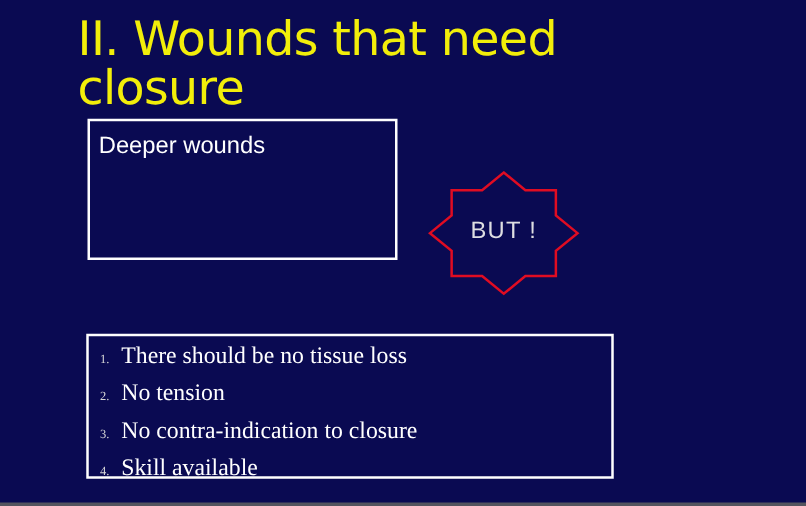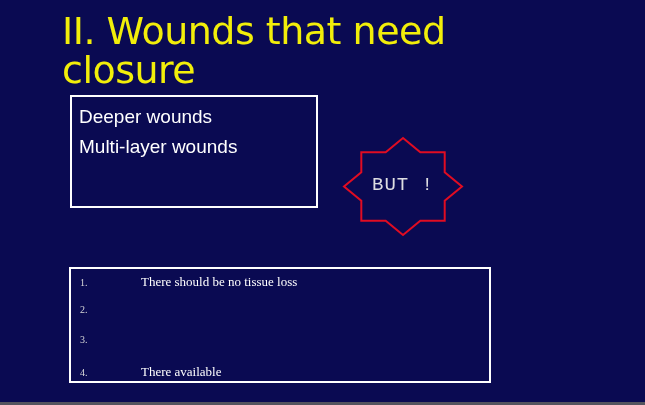--- a/index.html
+++ b/index.html
@@ -26,70 +26,71 @@
   }
   .wound-type-item{
     color:var(--text);font-size:19px;line-height:30px;
     font-family:"Liberation Sans",sans-serif;
   }
   .star-svg{position:absolute;left:0;top:0;pointer-events:none;}
   .star-svg polygon{fill:none;stroke:var(--star);stroke-width:2;}
   .but-label{
     position:absolute;left:344px;top:174px;width:118px;
     text-align:center;color:#dedee2;
-    font-family:Liberation Mono, monospace;font-size:19px;letter-spacing:1px;
+    font-family:Liberation Sans, sans-serif;font-size:19px;letter-spacing:1px;
   }
   .conditions-box{
     position:absolute;left:69px;top:267px;width:422px;height:116px;
     border:2px solid var(--border);box-sizing:border-box;
     padding-top:5px;
   }
   .condition-item{
     display:flex;align-items:baseline;height:30px;
     color:var(--text);font-family:"Liberation Serif",serif;
   }
   .condition-number{
     width:17px;margin-left:9px;font-size:10px;color:#d8d8d8;
     flex:none;
   }
-  .condition-text{font-size:13px;margin-left:44px;}
+  .condition-text{font-size:19px;}
   .bottom-bar{
     position:absolute;left:0;bottom:0;width:645px;height:3px;
     background:var(--bottom-bar);
   }
 </style>
 </head>
 <body>
 
 <div class="slide">
 
   <div class="title">II. Wounds that need
 closure</div>
 
   <div class="wound-types-box">
     <div class="wound-type-item">Deeper wounds</div>
-    <div class="wound-type-item">Multi-layer wounds</div>
   </div>
 
   <svg class="star-svg" width="645" height="405" viewBox="0 0 645 405">
     <polygon points="403,138 420.3,152.2 444.7,152.2 444.7,172.3 462,186.5 444.7,200.7 444.7,220.8 420.3,220.8 403,235 385.7,220.8 361.3,220.8 361.3,200.7 344,186.5 361.3,172.3 361.3,152.2 385.7,152.2"></polygon>
   </svg>
   <div class="but-label">BUT !</div>
 
   <div class="conditions-box">
     <div class="condition-item">
       <span class="condition-number">1.</span>
       <span class="condition-text">There should be no tissue loss</span>
     </div>
     <div class="condition-item">
       <span class="condition-number">2.</span>
+      <span class="condition-text">No tension</span>
     </div>
     <div class="condition-item">
       <span class="condition-number">3.</span>
+      <span class="condition-text">No contra-indication to closure</span>
     </div>
     <div class="condition-item">
       <span class="condition-number">4.</span>
-      <span class="condition-text">There available</span>
+      <span class="condition-text">Skill available</span>
     </div>
   </div>
 
   <div class="bottom-bar"></div>
 </div>
 
 </body></html>

